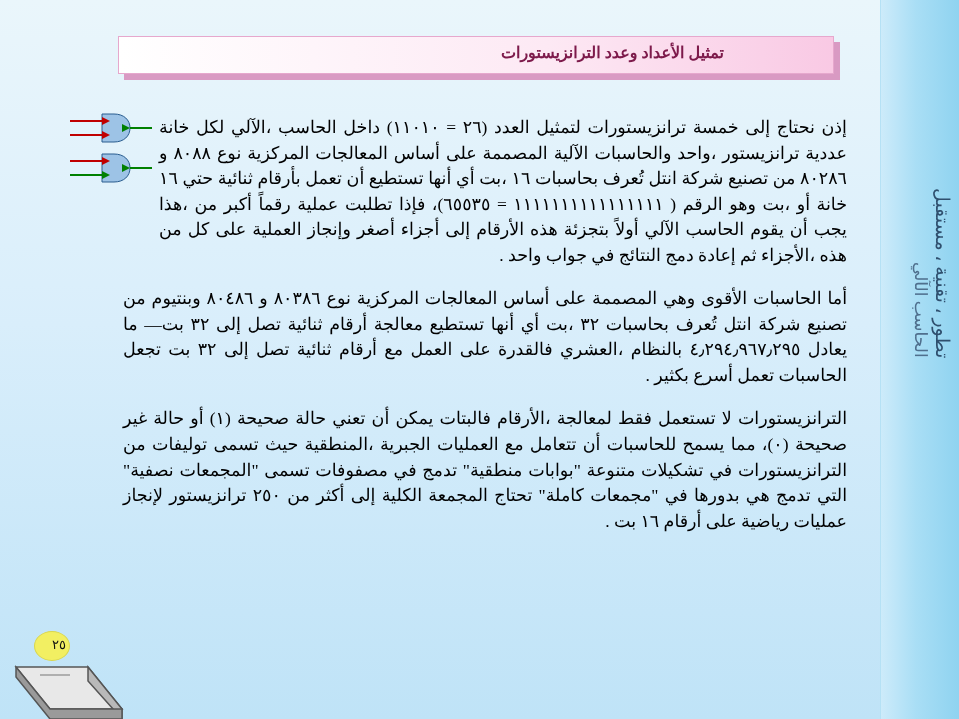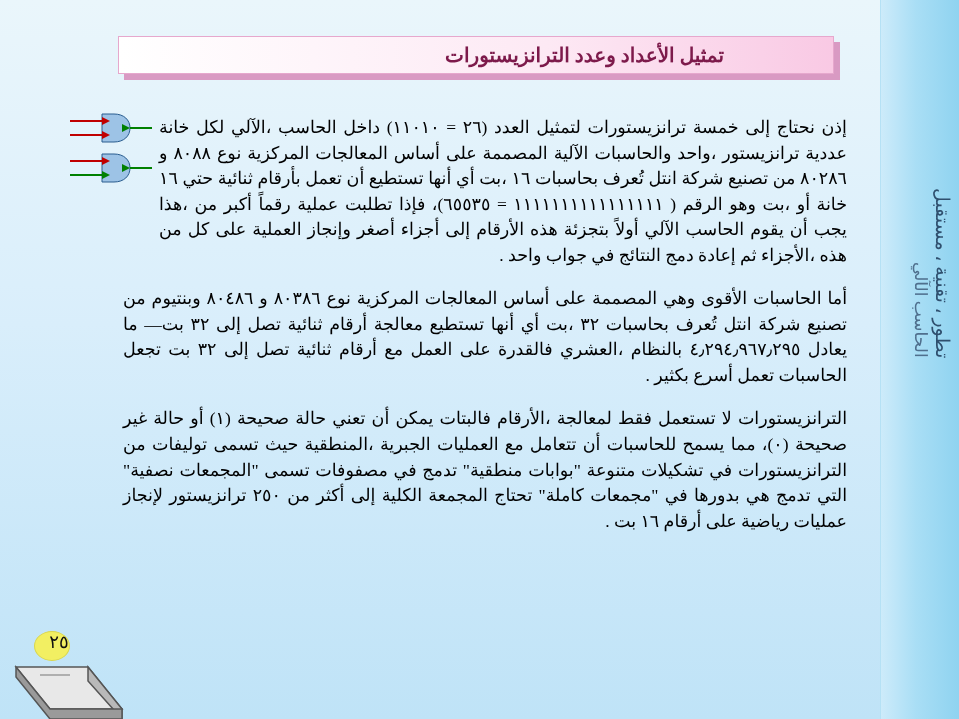--- a/index.html
+++ b/index.html
@@ -72,21 +72,21 @@
     width: 716px;
     height: 38px;
     background: linear-gradient(to left, #f9c9e4 0%, #fde9f4 40%, #ffffff 100%);
     border: 1px solid #e6a8cd;
     box-sizing: border-box;
   }
   .title-text {
     position: absolute;
     right: 110px;
     top: 7px;
-    font-size: 20px;
+    font-size: 16px;
     font-weight: bold;
     color: #7d1a4b;
     white-space: nowrap;
     font-family: "Liberation Serif", serif;
   }
 
   
   .body-block {
     position: absolute;
     right: 112px;
@@ -124,21 +124,21 @@
     bottom: 0;
     width: 150px;
     height: 96px;
   }
   .page-num {
     position: absolute;
     left: 44px;
     bottom: 66px;
     width: 30px;
     text-align: center;
-    font-size: 18px;
+    font-size: 13px;
     color: #111;
   }
   .badge-circle {
     position: absolute;
     left: 34px;
     bottom: 58px;
     width: 34px;
     height: 28px;
     border-radius: 50%;
     background: #f2ef62;

